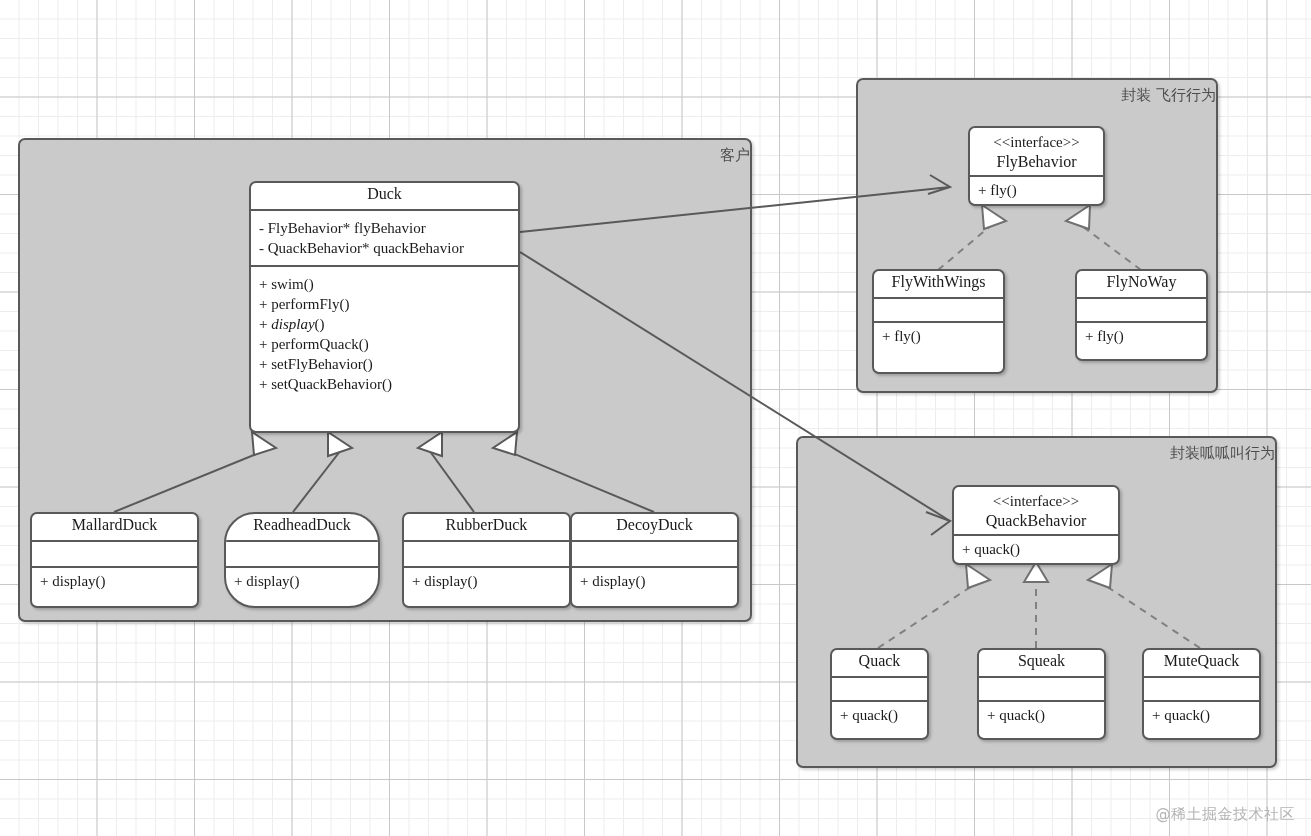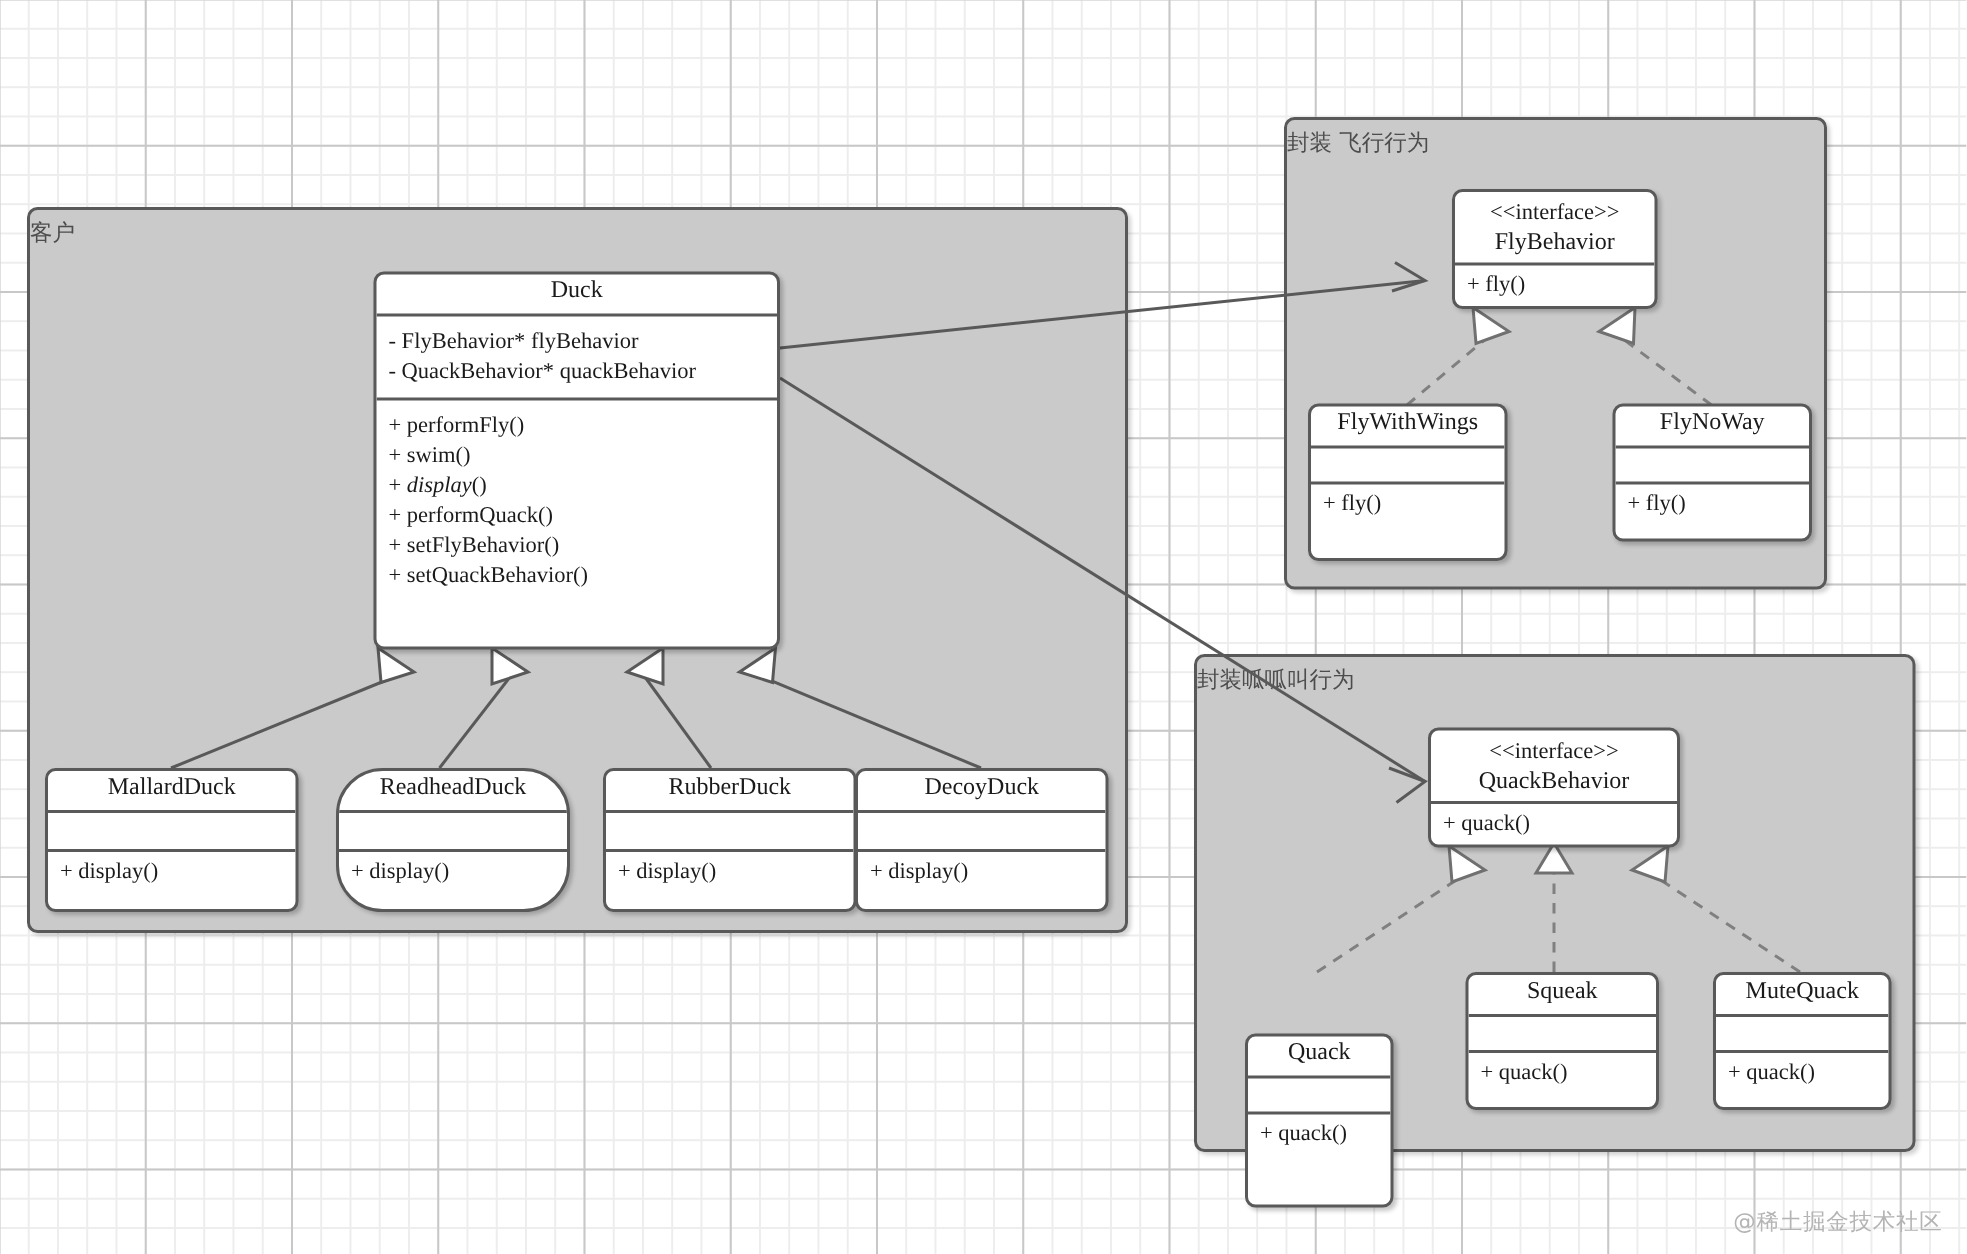--- a/index.html
+++ b/index.html
@@ -36,21 +36,21 @@
     background: #cacaca;
     border: 2px solid #595959;
     border-radius: 7px;
     box-shadow: 2px 2px 3px rgba(0,0,0,0.18);
     box-sizing: border-box;
   }
   .group-title {
     position: absolute;
     left: 0;
     right: 0;
-    text-align: left;
+    text-align: right;
     color: #4d4d4d;
     font-family: "DejaVu Sans", "Liberation Sans", sans-serif;
     font-size: 15px;
     line-height: 18px;
     white-space: nowrap;
   }
 
   
   .uml {
     position: absolute;
@@ -216,22 +216,22 @@
     <div class="group-title" style="top:6px;">封装呱呱叫行为</div>
   </div>
 
   <div class="uml" style="left:249px; top:181px; width:271px; height:252px;">
     <div class="sec name">Duck</div>
     <div class="sec members" style="padding-top:7px; padding-bottom:7px;font-family:Liberation Serif, serif;">
       <div>- FlyBehavior* flyBehavior</div>
       <div>- QuackBehavior* quackBehavior</div>
     </div>
     <div class="sec members" style="padding-top:7px; padding-bottom:7px;">
+      <div>+ swim()</div>
       <div>+ performFly()</div>
-      <div>+ swim()</div>
       <div><span>+ </span><span class="abstract">display</span><span>()</span></div>
       <div>+ performQuack()</div>
       <div>+ setFlyBehavior()</div>
       <div>+ setQuackBehavior()</div>
     </div>
   </div>
 
   <div class="uml" style="left:30px; top:512px; width:169px; height:96px;">
     <div class="sec name">MallardDuck</div>
     <div class="sec empty"></div>
@@ -293,21 +293,21 @@
   <div class="uml" style="left:952px; top:485px; width:168px; height:80px;">
     <div class="sec" style="padding-top:4px; padding-bottom:3px;">
       <div class="stereo">&lt;&lt;interface&gt;&gt;</div>
       <div class="stereo" style="font-size:16px;">QuackBehavior</div>
     </div>
     <div class="sec members">
       <div>+ quack()</div>
     </div>
   </div>
 
-  <div class="uml" style="left:830px; top:648px; width:99px; height:116px;margin-top:41px;">
+  <div class="uml" style="left:830px; top:648px; width:99px; height:92px;">
     <div class="sec name">Quack</div>
     <div class="sec empty" style="min-height:24px;"></div>
     <div class="sec members">
       <div>+ quack()</div>
     </div>
   </div>
 
   <div class="uml" style="left:977px; top:648px; width:129px; height:92px;">
     <div class="sec name">Squeak</div>
     <div class="sec empty" style="min-height:24px;"></div>

